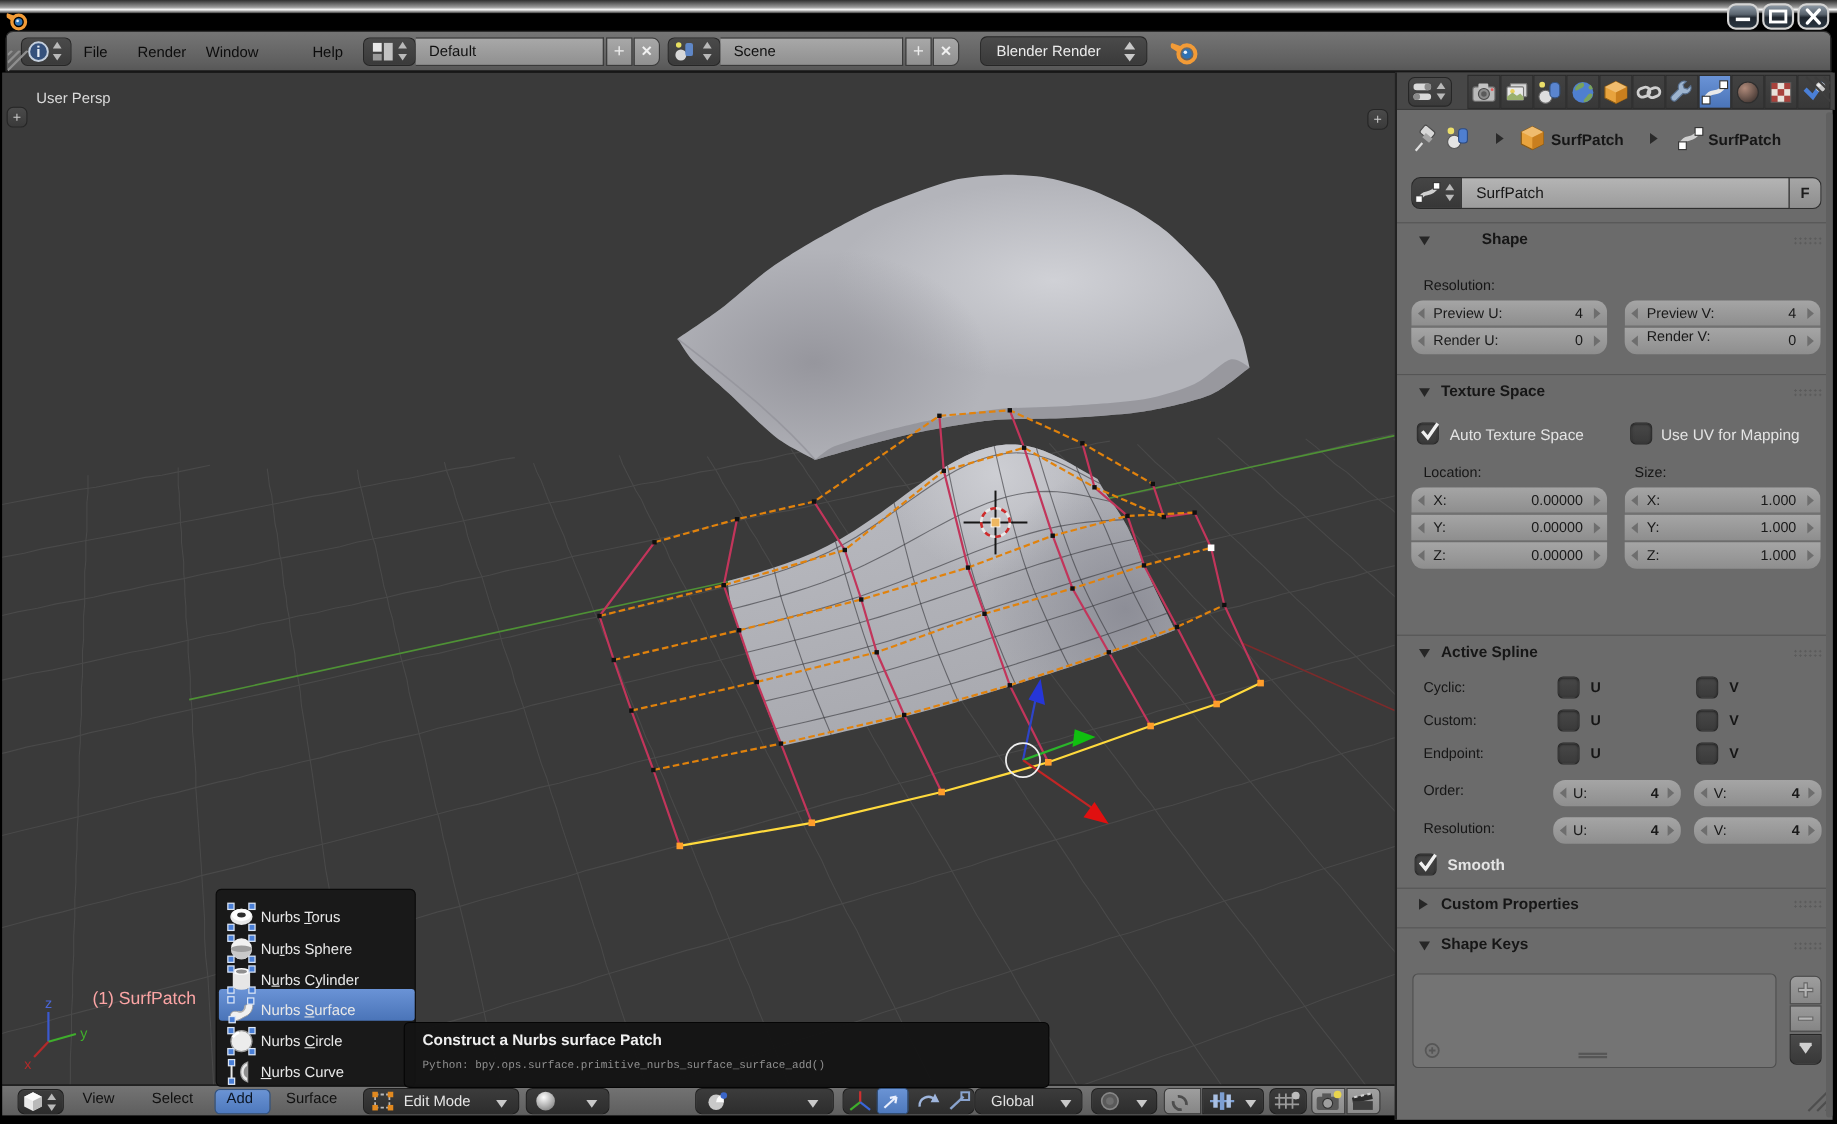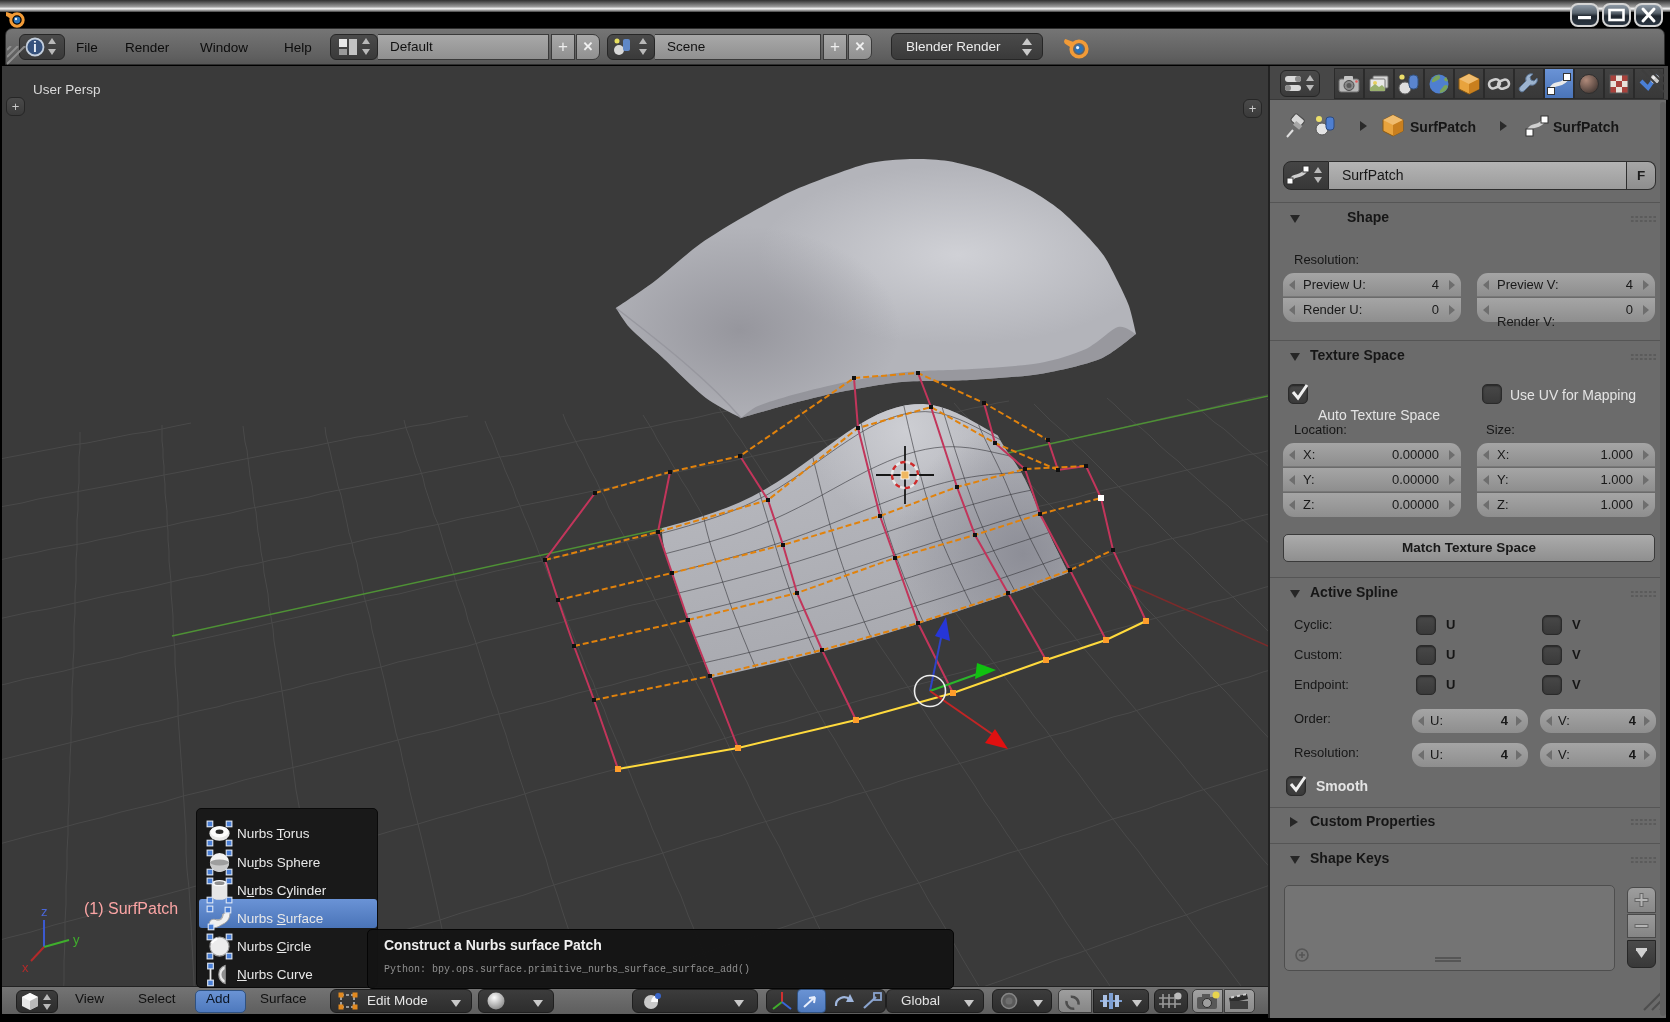--- a/index.html
+++ b/index.html
@@ -58,21 +58,21 @@
       <div class="abs darkbtn" style="left:13px;top:5px;width:46px;height:26px;">
   <svg width="44" height="24" viewBox="0 0 44 24" style="position:absolute;left:0;top:0">
     <circle cx="15" cy="12" r="8.5" fill="#35517c" stroke="#c4cfdd" stroke-width="1.8"></circle>
     <text x="15" y="17" text-anchor="middle" font-family="Liberation Serif" font-size="14" font-weight="bold" fill="#e8eef5">i</text>
     <polygon points="36,9 32,3 28,9" fill="#b9b9b9"></polygon>
     <polygon points="36,14 32,20 28,14" fill="#b9b9b9"></polygon>
   </svg>
 </div>
 <div class="abs mtext" style="left:70px;">File</div>
 <div class="abs mtext" style="left:119px;">Render</div>
-<div class="abs mtext" style="left:194px;">Window</div>
+<div class="abs mtext" style="left:181px;">Window</div>
 <div class="abs mtext" style="left:278px;">Help</div>
 <div class="abs darkbtn" style="left:324px;top:5px;width:48px;height:26px;">
   <svg width="46" height="24" viewBox="0 0 46 24" style="position:absolute;left:0;top:0">
     <rect x="8" y="4" width="8" height="8" fill="#e8e8e8"></rect>
           <rect x="8" y="14" width="8" height="6" fill="#9a9a9a"></rect>
           <rect x="18" y="4" width="8" height="16" fill="#c2c2c2"></rect>
     <polygon points="39,9 35,3 31,9" fill="#b9b9b9"></polygon>
     <polygon points="39,14 35,20 31,14" fill="#b9b9b9"></polygon>
   </svg>
 </div>
@@ -571,34 +571,34 @@
   <div class="sarrL" style="left:6px;top:7px;"></div>
         <div class="sarrR" style="right:6px;top:7px;"></div>
 </div>
 <div class="pfield" style="left:13px;top:232px;width:178px;height:24px;border-radius:0 0 11px 11px;">
   <span style="position:absolute;left:20px;top:4px;">Render U:</span>
         <span style="position:absolute;right:22px;top:4px;">0</span>
   <div class="sarrL" style="left:6px;top:7px;"></div>
         <div class="sarrR" style="right:6px;top:7px;"></div>
 </div>
 <div class="pfield" style="left:207px;top:232px;width:178px;height:24px;border-radius:0 0 11px 11px;">
-  <span style="position:absolute;left:20px;top:16px;">Render V:</span>
+  <span style="position:absolute;left:20px;top:0;">Render V:</span>
         <span style="position:absolute;right:22px;top:4px;">0</span>
   <div class="sarrL" style="left:6px;top:7px;"></div>
         <div class="sarrR" style="right:6px;top:7px;"></div>
 </div>
 <div class="sep" style="top:274px;"></div>
 <div class="tri-d" style="left:20px;top:287px;border-top-color:#262626;"></div>
 <div class="plabel" style="left:40px;top:281px;font-size:14px;font-weight:bold;">Texture Space</div>
 <div class="grip" style="left:360px;top:287px;"></div>
 <div class="chk" style="left:18px;top:318px;"></div>
 <svg class="abs" style="left:19px;top:315px" width="22" height="22" viewBox="0 0 22 22">
         <path d="M4 11 l5 6 l9 -13" stroke="#f0f0f0" stroke-width="3" fill="none"></path>
       </svg>
-<div class="pwhite" style="left:48px;top:321px;font-size:14px;margin-top:20px;">Auto Texture Space</div>
+<div class="pwhite" style="left:48px;top:321px;font-size:14px;">Auto Texture Space</div>
 <div class="chk" style="left:212px;top:318px;"></div>
 <div class="pwhite" style="left:240px;top:321px;font-size:14px;">Use UV for Mapping</div>
 <div class="plabel" style="left:24px;top:356px;">Location:</div>
 <div class="plabel" style="left:216px;top:356px;">Size:</div>
 <div class="pfield" style="left:13px;top:377px;width:178px;height:24px;border-radius:11px 11px 0 0;border-bottom:1px solid #787878;">
   <span style="position:absolute;left:20px;top:4px;">X:</span>
         <span style="position:absolute;right:22px;top:4px;">0.00000</span>
   <div class="sarrL" style="left:6px;top:7px;"></div>
         <div class="sarrR" style="right:6px;top:7px;"></div>
 </div>
@@ -625,21 +625,20 @@
         <span style="position:absolute;right:22px;top:4px;">0.00000</span>
   <div class="sarrL" style="left:6px;top:7px;"></div>
         <div class="sarrR" style="right:6px;top:7px;"></div>
 </div>
 <div class="pfield" style="left:207px;top:427px;width:178px;height:24px;border-radius:0 0 11px 11px;">
   <span style="position:absolute;left:20px;top:4px;">Z:</span>
         <span style="position:absolute;right:22px;top:4px;">1.000</span>
   <div class="sarrL" style="left:6px;top:7px;"></div>
         <div class="sarrR" style="right:6px;top:7px;"></div>
 </div>
-<div class="pfield" style="left:13px;top:468px;width:372px;height:28px;border-radius:5px;border:1px solid #3a3a3a;background:linear-gradient(#ababab,#8f8f8f);text-align:center;line-height:26px;font-weight:bold;font-size:13.5px;">Match Texture Space</div>
 <div class="sep" style="top:511px;"></div>
 <div class="tri-d" style="left:20px;top:524px;border-top-color:#262626;"></div>
 <div class="plabel" style="left:40px;top:518px;font-size:14px;font-weight:bold;">Active Spline</div>
 <div class="grip" style="left:360px;top:524px;"></div>
 <div class="plabel" style="left:24px;top:551px;">Cyclic:</div>
 <div class="chk" style="left:146px;top:549px;"></div>
       <div class="plabel" style="left:176px;top:551px;font-weight:bold;">U</div>
 <div class="chk" style="left:272px;top:549px;"></div>
       <div class="plabel" style="left:302px;top:551px;font-weight:bold;">V</div>
 <div class="plabel" style="left:24px;top:581px;">Custom:</div>

